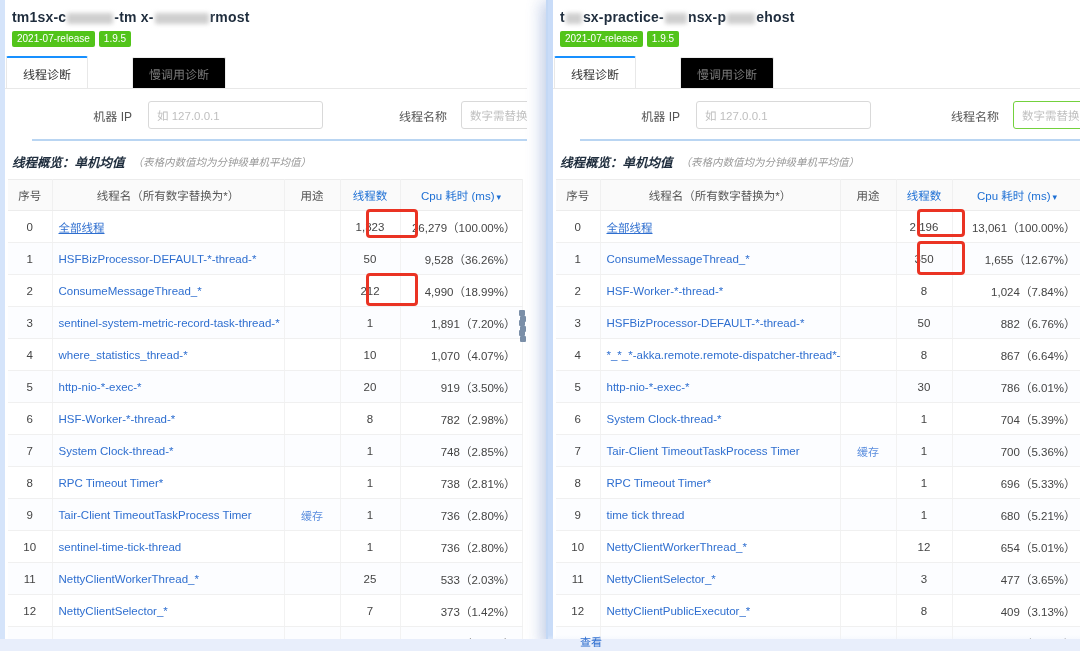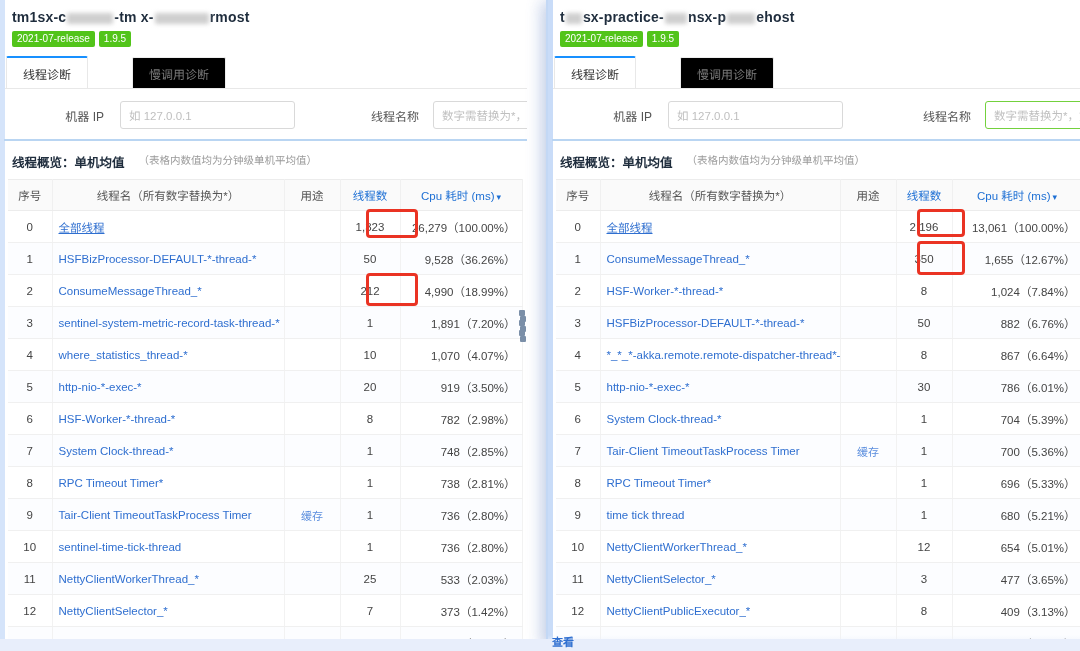--- a/index.html
+++ b/index.html
@@ -46,31 +46,31 @@
   .tab { padding: 7px 16px 6px; font-size: 12px; color:#666; cursor:pointer;
          border:1px solid transparent; border-bottom:none; background:transparent;
          position:relative; top:0; }
   .tab.active { color:#333; background:#fff; border-color:#e8e8e8;
                 border-top:2px solid #1890ff; border-radius:2px 2px 0 0;
                 margin-top:-1px; }
   .tab.inactive { background:#000000; border:1px solid #ededed; border-bottom:none;
                   border-radius:2px 2px 0 0; color:#7a7a7a;margin-left:44px; }
 
   
-  .filter { display:flex; align-items:center; height:52px; padding: 0 0 0 4px; position:relative; }
+  .filter { display:flex; align-items:center; height:52px; padding: 0 0 0 4px; position:relative;margin-left:28px; }
   .fitem { display:flex; align-items:center; }
   .flabel { font-size:12px; color:#555; text-align:right; white-space:nowrap; }
   .finput { height:28px; border:1px solid #d9d9d9; border-radius:3px; background:#fff;
             font-size:11.5px; color:#bfbfbf; padding:0 8px; display:flex; align-items:center;
             white-space:nowrap; overflow:hidden; }
   .finput.focused { border-color:#73d13d; }
   .divider-blue { position:absolute; left:4px; right:0; bottom:0; height:2px; background:#b9d5f2; }
 
   
-  .sec { padding: 11px 0 8px 12px; display:flex; align-items:flex-start; gap:6px; }
+  .sec { padding: 11px 0 8px 12px; display:flex; align-items:center; gap:0;font-style:italic; }
   .sec-main { font-size:12.5px; font-weight:700; color:#1f2d3d; }
   .sec-sub  { font-size:10.5px; color:#999;margin-left:8px; }
 
   
   table.tbl { border-collapse: collapse; table-layout: fixed; background:#fff; }
   .tbl th {
     background:#fafafa; font-weight:400; font-size:11.5px; color:#555;
     border-top:1px solid #ececec; border-bottom:1px solid #ececec;
     border-right:1px solid #f0f0f0;
     height:31px; padding:0 6px; text-align:center; white-space:nowrap;
@@ -451,20 +451,20 @@
       </table>
     </div>
 
     <div class="redbox" style="left:369px; top:209px; width:48px; height:28px;"></div>
     <div class="redbox" style="left:369px; top:241px; width:48px; height:34px;"></div>
 
     <div class="fade-bottom"></div>
   </div>
 
   <div class="bottombar"></div>
-  <div class="bottom-link" style="left:552px;font-weight:bold;"><span>查看</span></div>
+  <div class="bottom-link" style="left:580px;"><span>查看</span></div>
 
   <div class="grip" style="left:519px; top:316px;">
     <i></i>
       <i></i>
       <i></i>
   </div>
 </div>
 
 </body></html>

